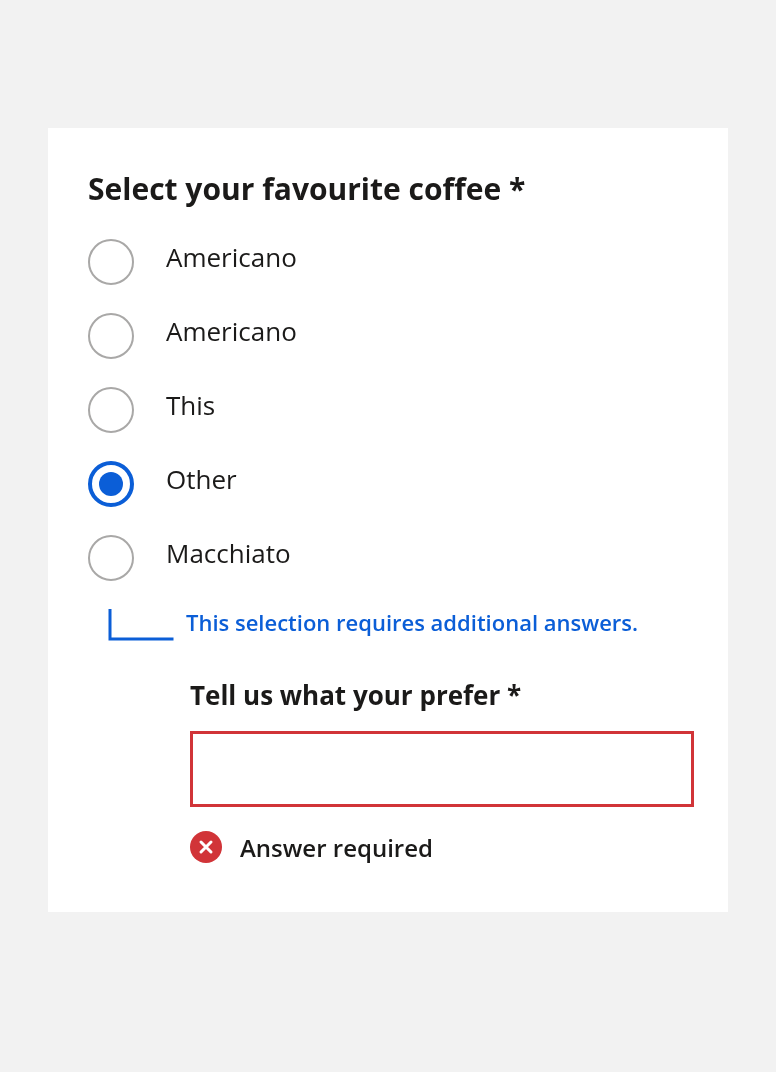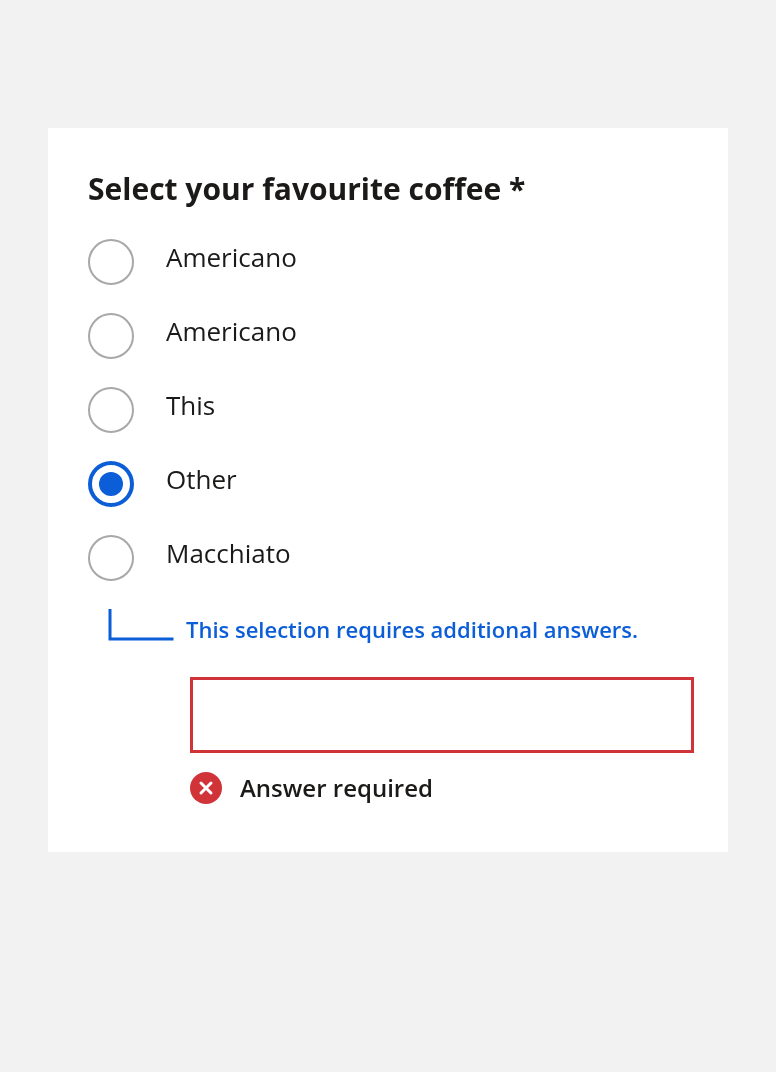--- a/index.html
+++ b/index.html
@@ -56,21 +56,21 @@
   .option-label {
     font-size: 26px;
     font-weight: 400;
   }
   .branch {
     margin-left: 22px;
     margin-top: 6px;
   }
   .branch-row {
     display: flex;
-    align-items: center;
+    align-items: flex-start;
   }
   .branch-connector {
     flex: 0 0 auto;
     margin-right: 10px;
   }
   .branch-note {
     color: #0b5ed7;
     font-size: 22px;
     font-weight: 600;
     line-height: 1.2;
@@ -90,22 +90,22 @@
     height: 76px;
     border: 3px solid #d13438;
     background: #ffffff;
     font-size: 22px;
     padding: 8px 12px;
     outline: none;
     display: block;
   }
   .error-row {
     display: flex;
-    align-items: flex-end;
-    margin-top: 18px;
+    align-items: flex-start;
+    margin-top: 24px;
   }
   .error-icon {
     width: 32px;
     height: 32px;
     border-radius: 50%;
     background: #d13438;
     display: flex;
     align-items: center;
     justify-content: center;
     flex: 0 0 auto;
@@ -152,20 +152,21 @@
   <div class="branch">
     <div class="branch-row">
       <svg class="branch-connector" width="74" height="42">
         <path d="M 8 0 L 8 30 L 70 30" stroke="#0b5ed7" stroke-width="3" fill="none" stroke-linecap="square"></path>
       </svg>
       <div class="branch-note">This selection requires additional answers.</div>
     </div>
   </div>
 
   <div class="subq">
+    <div class="subq-title">Tell us what your prefer *</div>
 
     <input type="text" class="subq-input" value="" style="">
 
     <div class="error-row">
       <div class="error-icon">
         <svg width="16" height="16" viewBox="0 0 16 16">
           <path d="M3 3 L13 13 M13 3 L3 13" stroke="#ffffff" stroke-width="3" stroke-linecap="round"></path>
         </svg>
       </div>
       <div class="error-text">Answer required</div>

